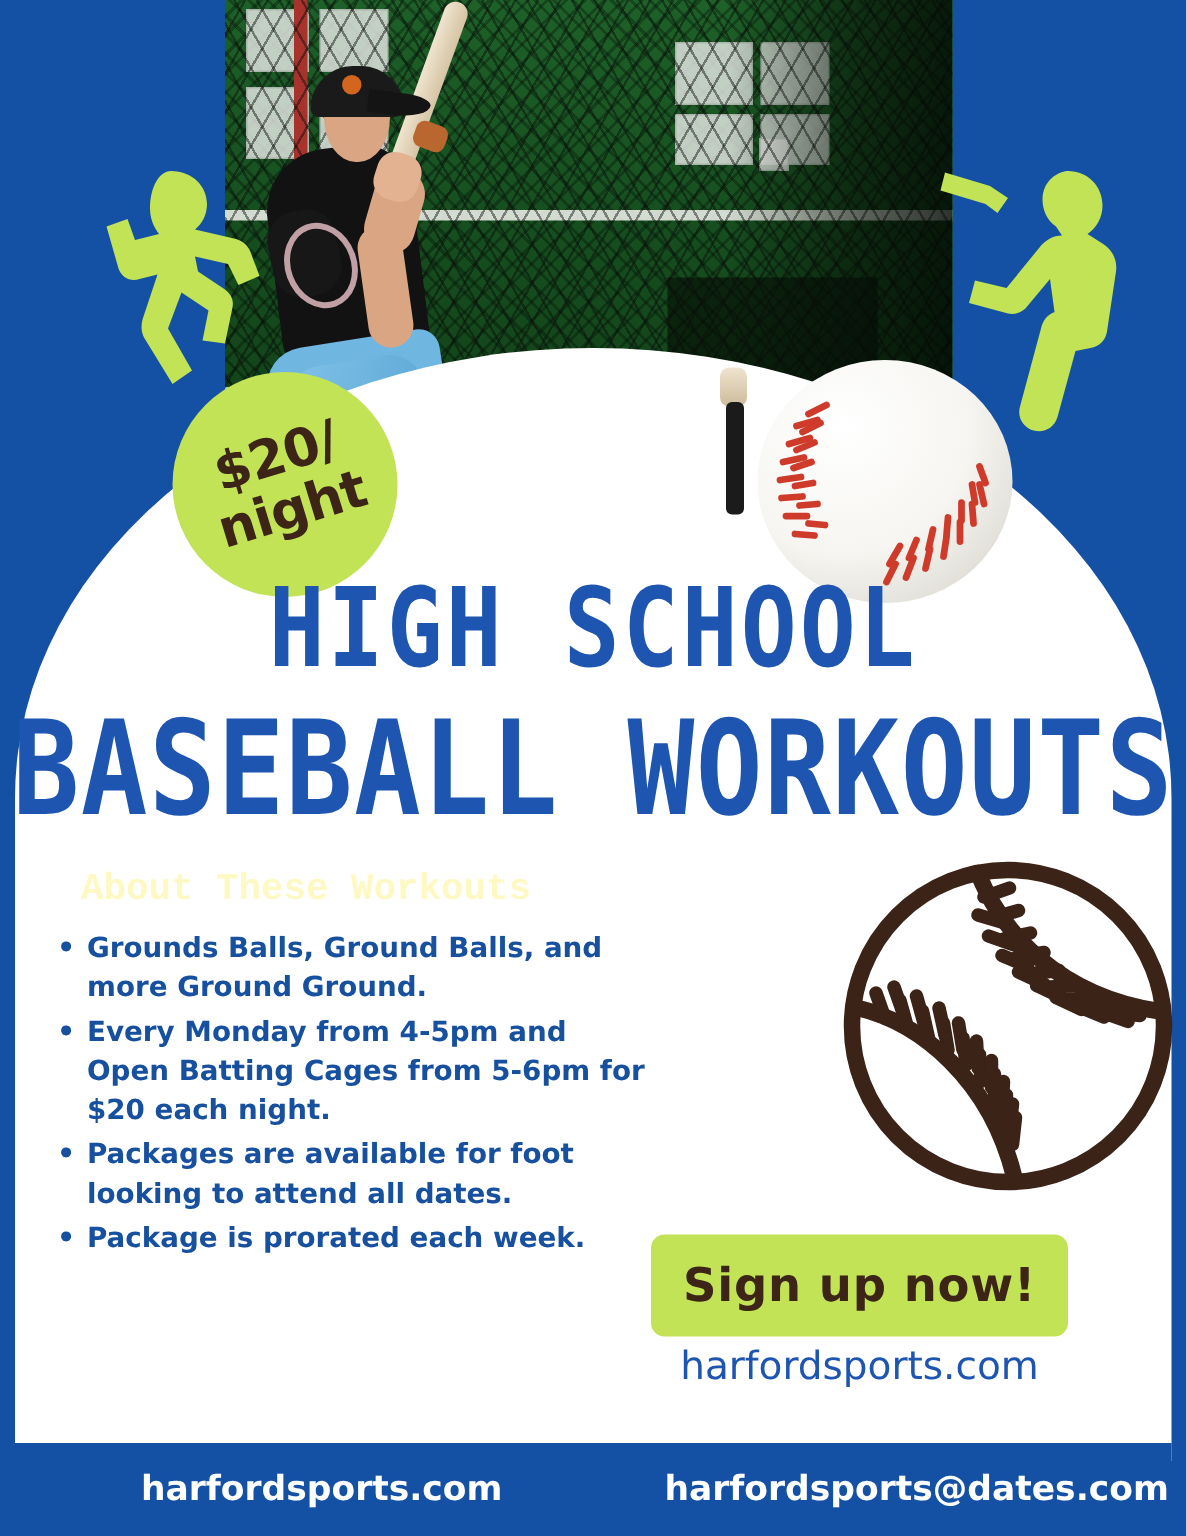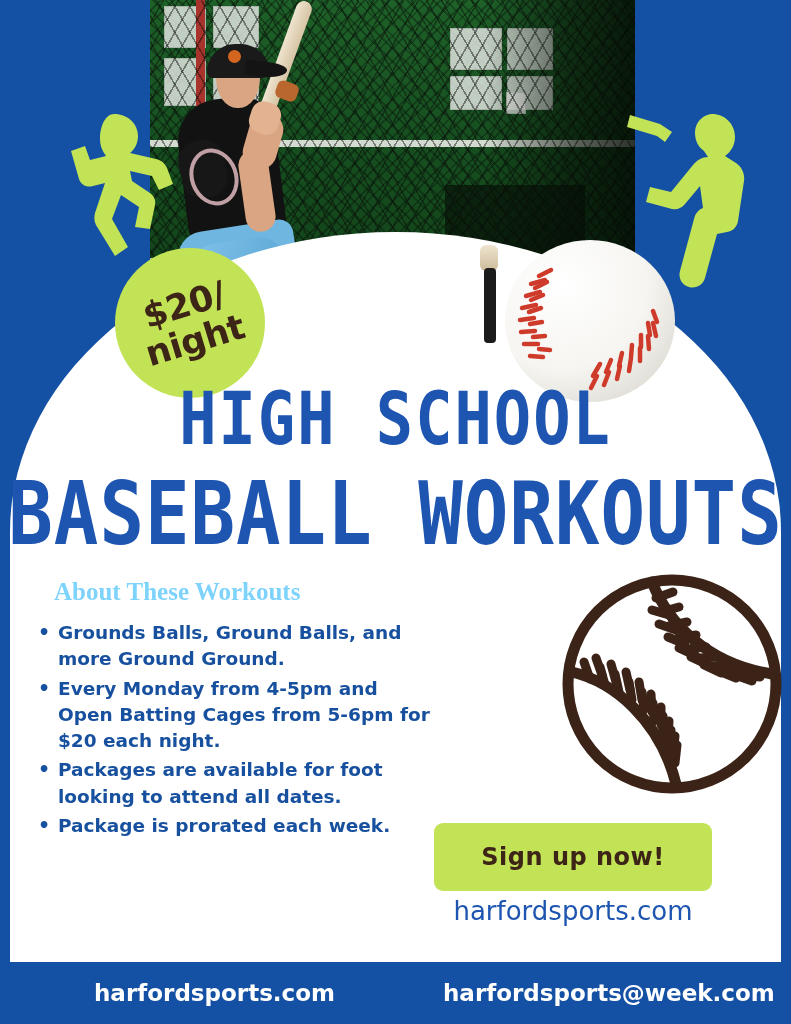--- a/index.html
+++ b/index.html
@@ -119,22 +119,22 @@
     color:#1d55b0;font-weight:bold;font-family:"DejaVu Sans Mono","Liberation Mono",monospace;
     letter-spacing:2px;
     transform:scaleY(1.18);
   }
   .h1a{top:382px;font-size:62px;}
   .h1b{top:470px;font-size:74px;letter-spacing:1px;}
 
   
   .about{
     position:absolute;left:54px;top:578px;
-    color:#7dd3fc;font-weight:bold;font-size:25px;
-    font-family:Liberation Serif, serif;
+    color:#fef9c3;font-weight:bold;font-size:25px;
+    font-family:Liberation Mono, monospace;
   }
   ul.bullets{
     position:absolute;left:30px;top:620px;width:372px;
     margin:0;padding:0 0 0 28px;list-style:none;
     color:#17509e;font-weight:bold;font-size:18.5px;line-height:1.42;
     font-family:"DejaVu Sans",sans-serif;
   }
   ul.bullets li{position:relative;margin-bottom:3px;}
   ul.bullets li:before{
     content:"•";position:absolute;left:-20px;top:-1px;font-size:19px;color:#17509e;
@@ -142,21 +142,21 @@
 
   
   .ball-draw{position:absolute;left:556px;top:568px;width:232px;height:232px;}
 
   
   .cta{
     position:absolute;left:434px;top:823px;width:278px;height:68px;
     background:#c2e356;border-radius:9px;display:flex;align-items:center;justify-content:center;
   }
   .cta-text{
-    color:#3c2416;font-weight:bold;font-size:24px;font-family:"DejaVu Sans",sans-serif;
+    color:#3c2416;font-weight:bold;font-size:31px;font-family:"DejaVu Sans",sans-serif;
     letter-spacing:.5px;
   }
   .cta-url{
     position:absolute;left:434px;top:896px;width:278px;text-align:center;
     color:#1d55b0;font-size:26px;font-family:"DejaVu Sans",sans-serif;
   }
 
   
   .footer{
     position:absolute;left:10px;top:962px;width:771px;height:62px;background:#1450A3;
@@ -325,17 +325,17 @@
   </svg>
 
   <div class="cta">
     <span class="cta-text">Sign up now!</span>
   </div>
   <div class="cta-url">harfordsports.com</div>
 
   <div class="footer">
     <div class="footer-inner">
       <span>harfordsports.com</span>
-      <span>harfordsports@week.com</span>
+      <span>harfordsports@dates.com</span>
     </div>
   </div>
 
 </div>
 
 </body></html>

